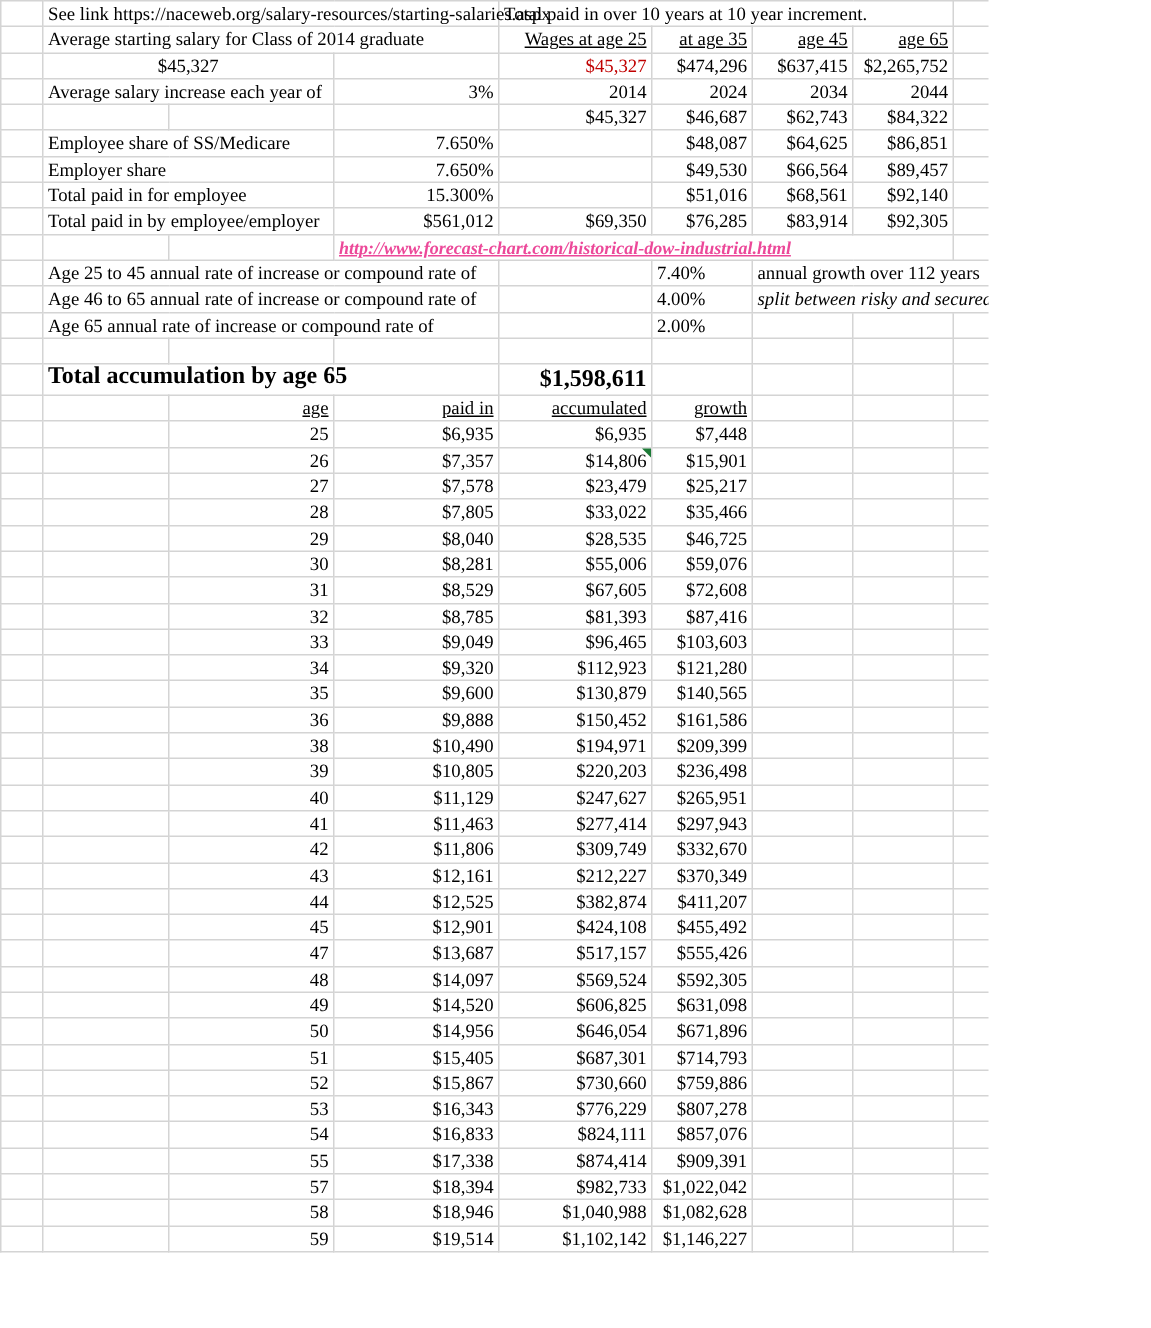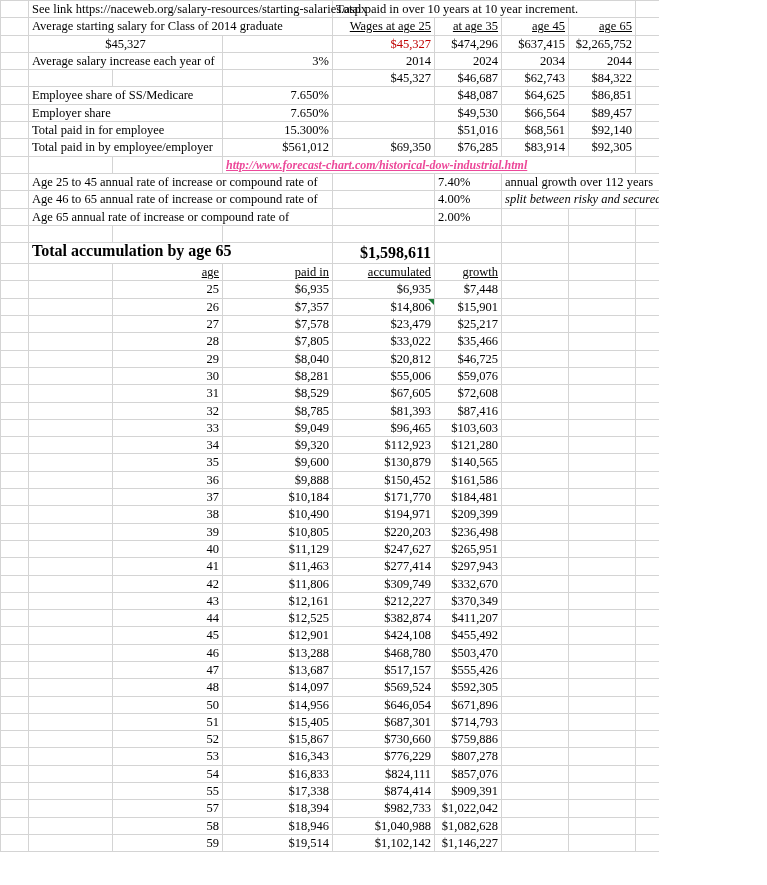--- a/index.html
+++ b/index.html
@@ -358,21 +358,21 @@
           <td></td>
           <td></td>
           <td></td>
           <td></td>
         </tr>
         <tr>
           <td></td>
           <td></td>
           <td class="r">29</td>
           <td class="r">$8,040</td>
-          <td class="r">$20,812</td>
+          <td class="r">$28,535</td>
           <td class="r">$46,725</td>
           <td></td>
           <td></td>
           <td></td>
           <td></td>
         </tr>
         <tr>
           <td></td>
           <td></td>
           <td class="r">30</td>
@@ -452,32 +452,20 @@
           <td class="r">$150,452</td>
           <td class="r">$161,586</td>
           <td></td>
           <td></td>
           <td></td>
           <td></td>
         </tr>
         <tr>
           <td></td>
           <td></td>
-          <td class="r">37</td>
-          <td class="r">$10,184</td>
-          <td class="r">$171,770</td>
-          <td class="r">$184,481</td>
-          <td></td>
-          <td></td>
-          <td></td>
-          <td></td>
-        </tr>
-        <tr>
-          <td></td>
-          <td></td>
           <td class="r">38</td>
           <td class="r">$10,490</td>
           <td class="r">$194,971</td>
           <td class="r">$209,399</td>
           <td></td>
           <td></td>
           <td></td>
           <td></td>
         </tr>
         <tr>
@@ -560,32 +548,20 @@
           <td class="r">$424,108</td>
           <td class="r">$455,492</td>
           <td></td>
           <td></td>
           <td></td>
           <td></td>
         </tr>
         <tr>
           <td></td>
           <td></td>
-          <td class="r">46</td>
-          <td class="r">$13,288</td>
-          <td class="r">$468,780</td>
-          <td class="r">$503,470</td>
-          <td></td>
-          <td></td>
-          <td></td>
-          <td></td>
-        </tr>
-        <tr>
-          <td></td>
-          <td></td>
           <td class="r">47</td>
           <td class="r">$13,687</td>
           <td class="r">$517,157</td>
           <td class="r">$555,426</td>
           <td></td>
           <td></td>
           <td></td>
           <td></td>
         </tr>
         <tr>
@@ -596,20 +572,32 @@
           <td class="r">$569,524</td>
           <td class="r">$592,305</td>
           <td></td>
           <td></td>
           <td></td>
           <td></td>
         </tr>
         <tr>
           <td></td>
           <td></td>
+          <td class="r">49</td>
+          <td class="r">$14,520</td>
+          <td class="r">$606,825</td>
+          <td class="r">$631,098</td>
+          <td></td>
+          <td></td>
+          <td></td>
+          <td></td>
+        </tr>
+        <tr>
+          <td></td>
+          <td></td>
           <td class="r">50</td>
           <td class="r">$14,956</td>
           <td class="r">$646,054</td>
           <td class="r">$671,896</td>
           <td></td>
           <td></td>
           <td></td>
           <td></td>
         </tr>
         <tr>

